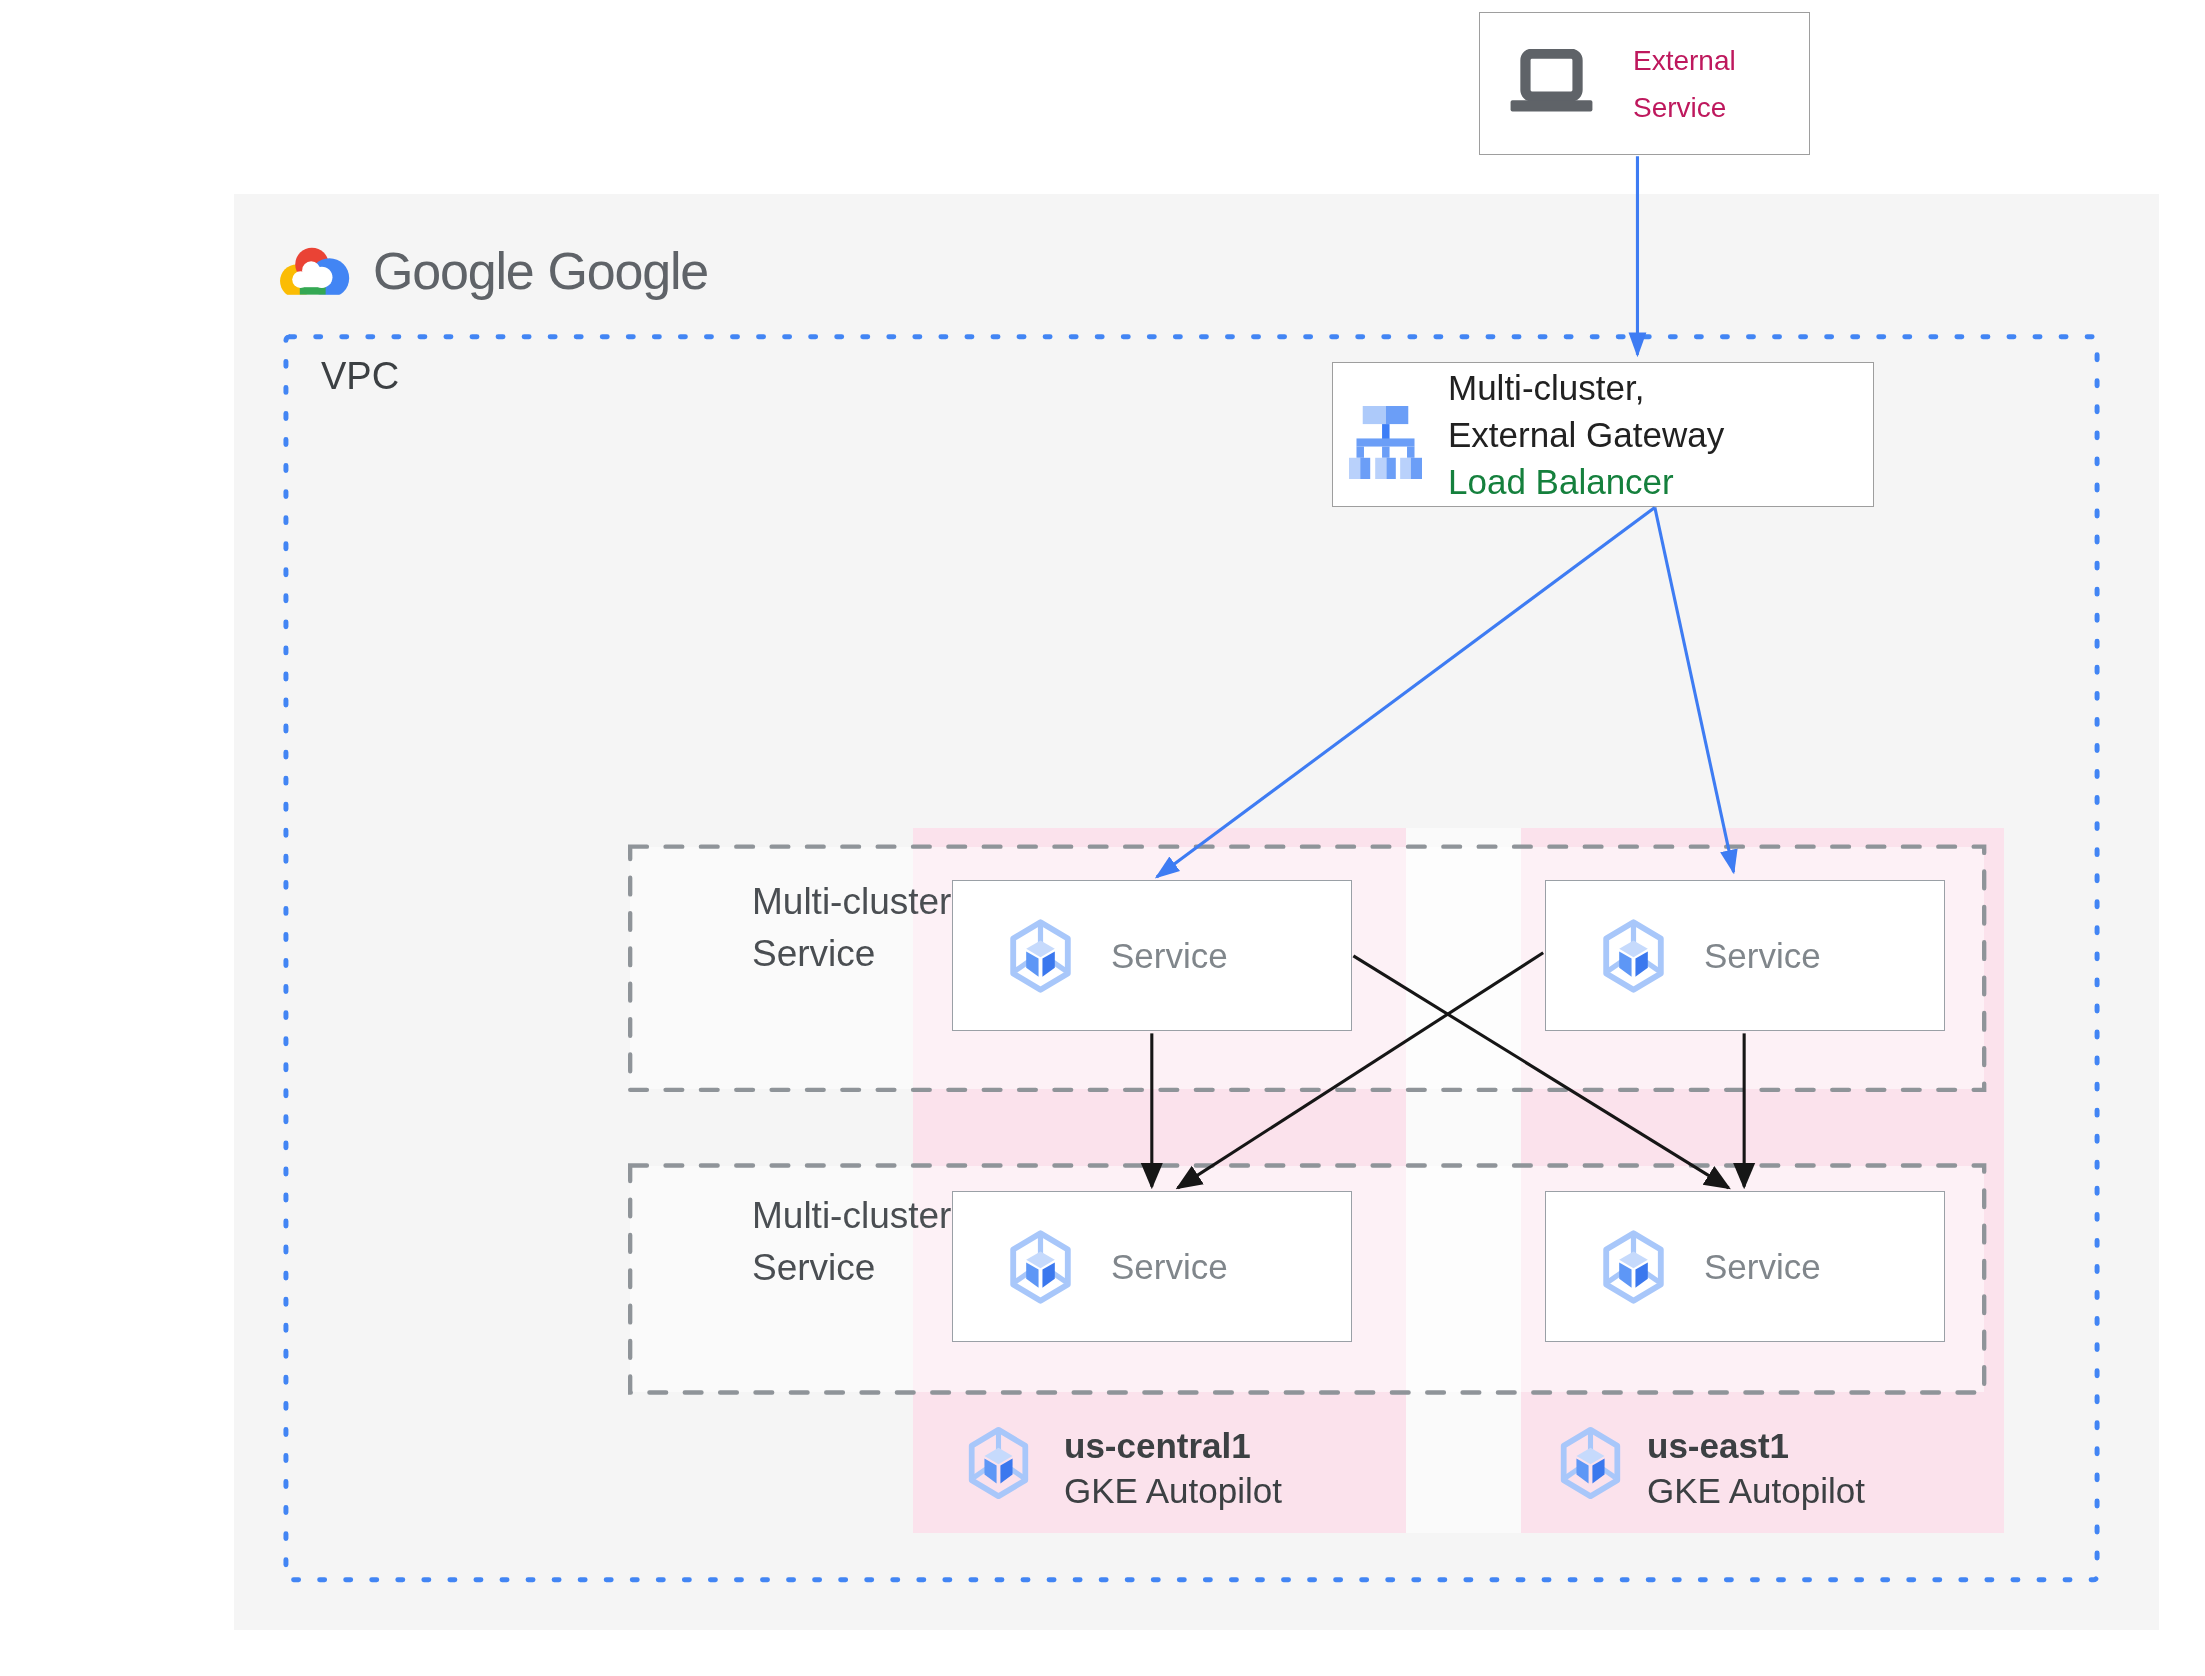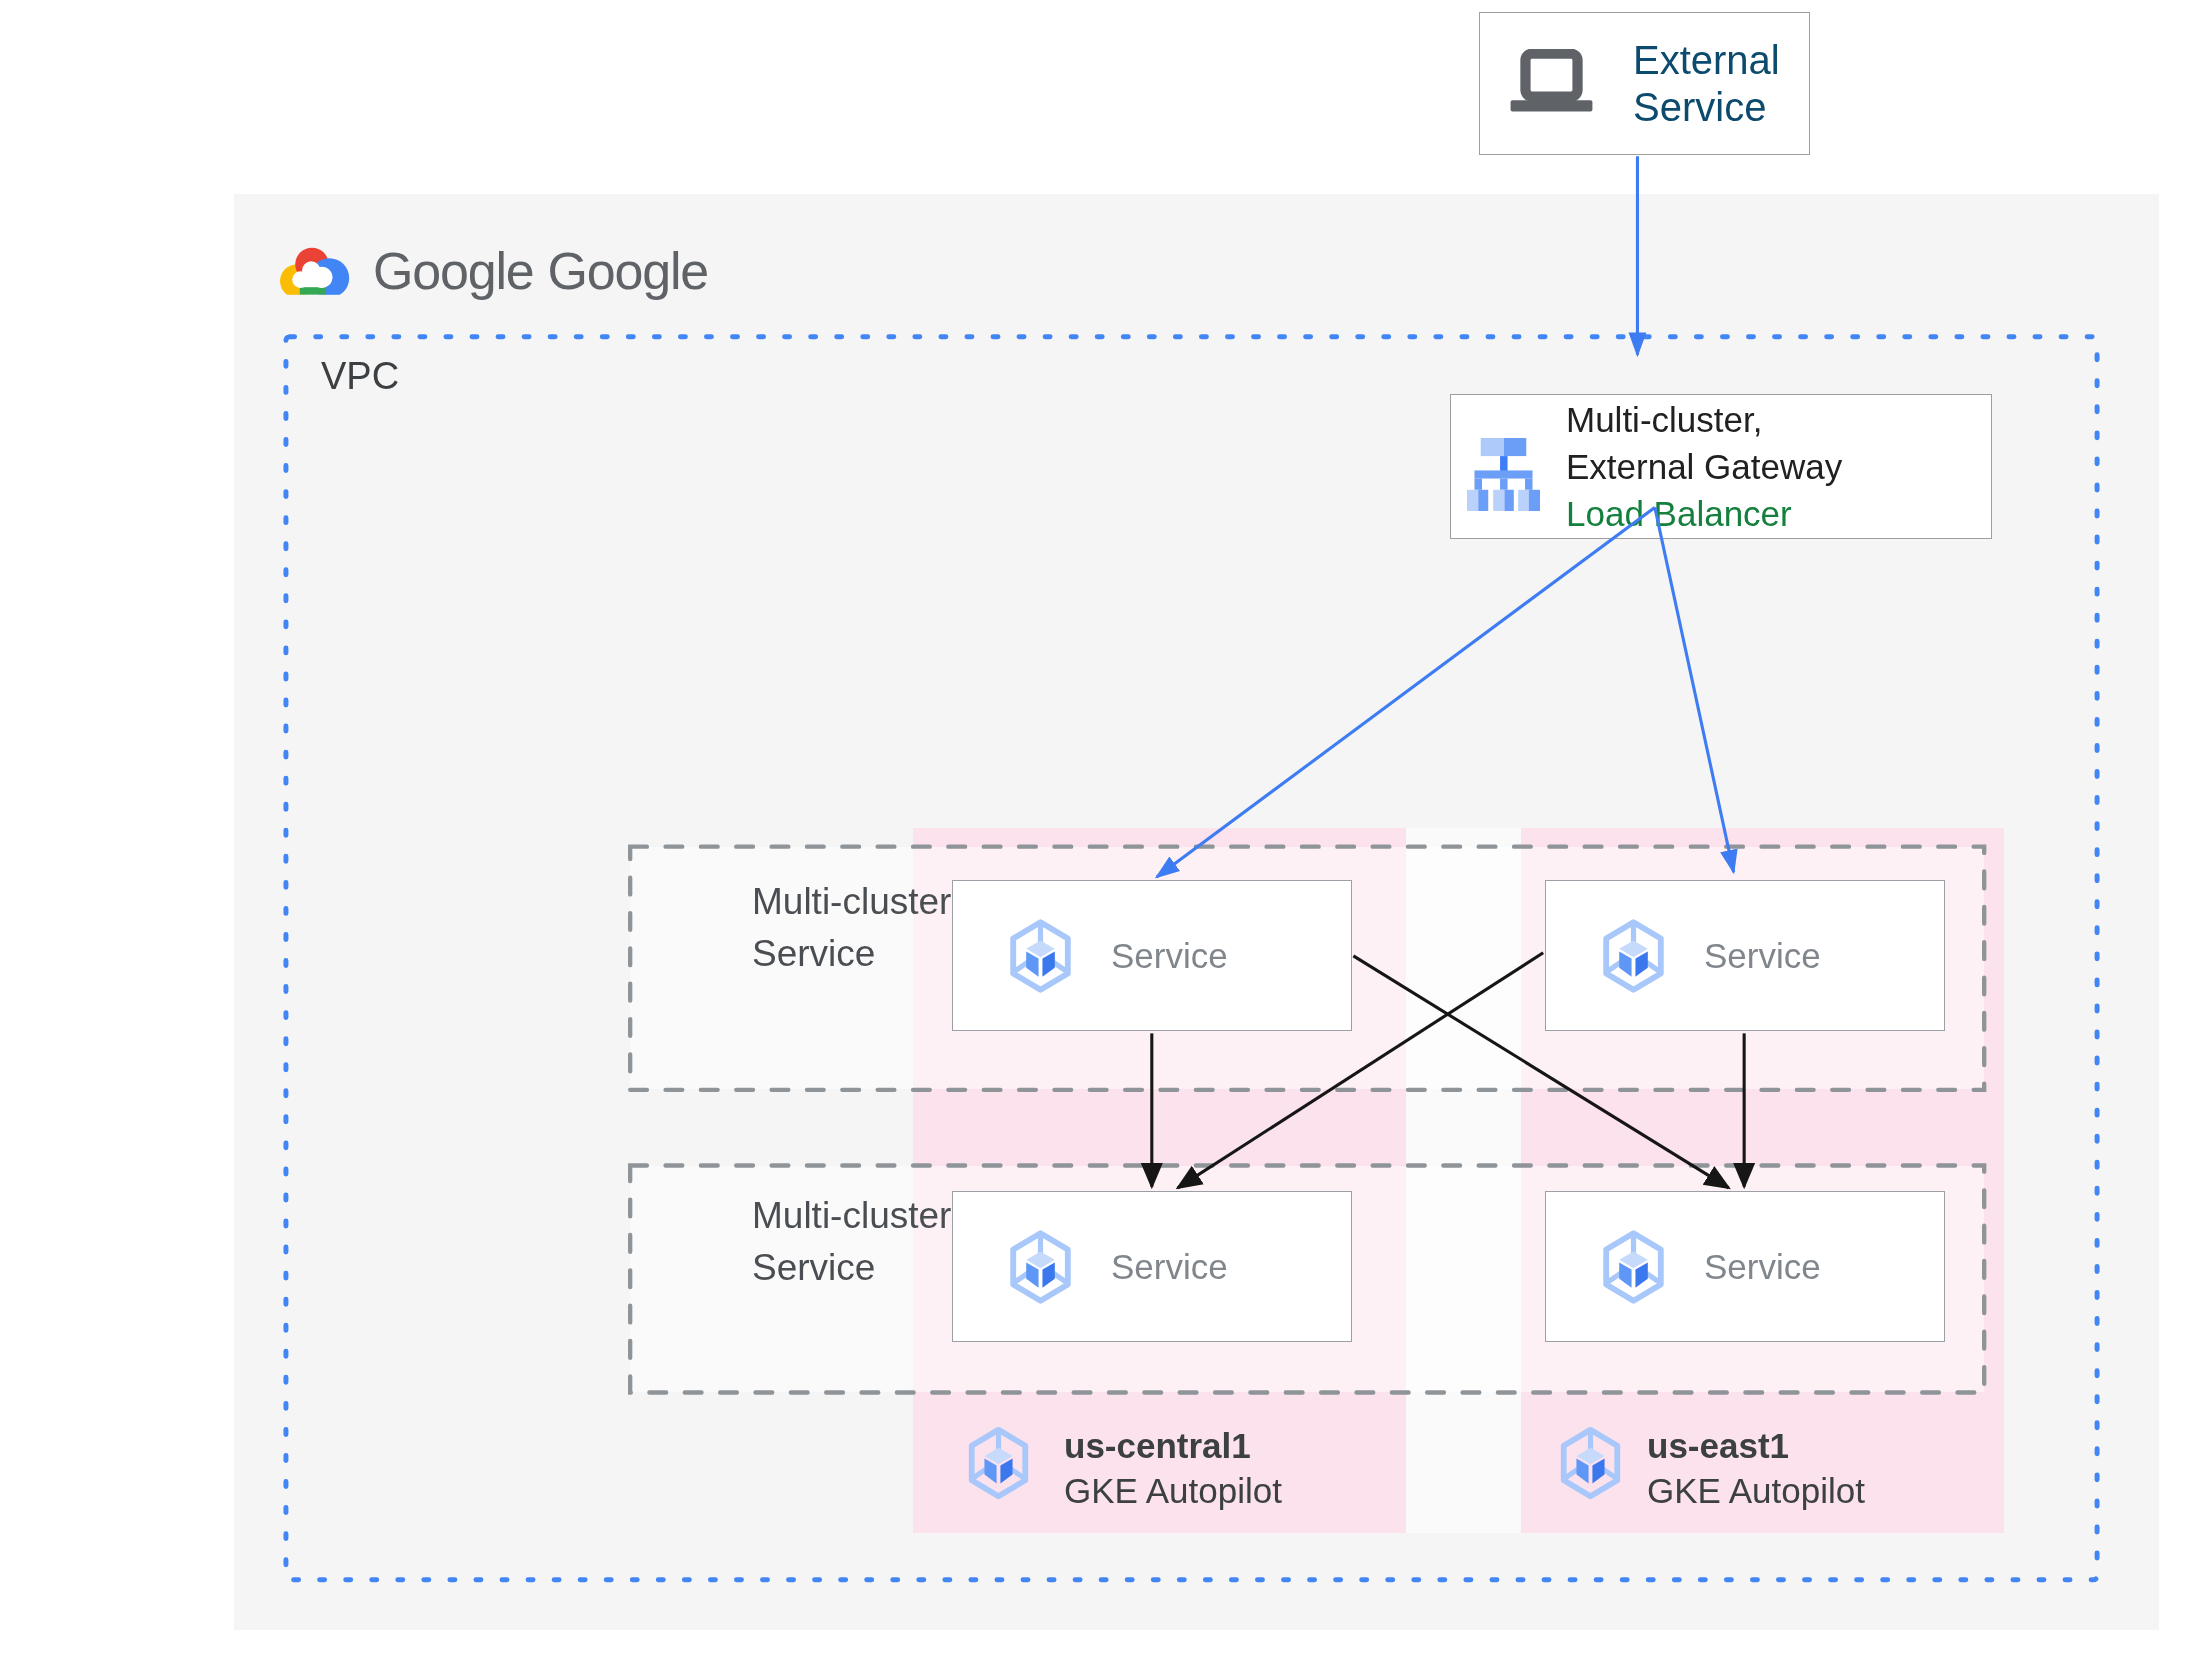--- a/index.html
+++ b/index.html
@@ -34,28 +34,28 @@
   .s3{left:952px;top:1191px;} .s4{left:1545px;top:1191px;}
   .svc svg{width:65px;height:76px;flex:0 0 auto;}
   .svc .svc-label{margin-left:38px;font-size:35px;color:#80868b;}
   
   .cl-icon{width:65px;height:74px;}
   .ci1{left:966px;top:1426px;} .ci2{left:1558px;top:1426px;}
   .cl-text{line-height:45px;font-size:35px;color:#3c4043;}
   .ct1{left:1055px;top:1423px;margin-left:9px;} .ct2{left:1647px;top:1423px;}
   .cl-text .region{font-weight:700;}
   
-  .lb-box{left:1450px;top:362px;width:542px;height:145px;background:#ffffff;border:1.2px solid #9e9e9e;box-sizing:border-box;margin-top:32px;}
+  .lb-box{left:1332px;top:362px;width:542px;height:145px;background:#ffffff;border:1.2px solid #9e9e9e;box-sizing:border-box;}
   .lb-icon{left:16px;top:43px;width:73px;height:73px;}
   .lb-text{left:115px;top:1.2px;font-size:35px;line-height:47px;color:#212121;white-space:nowrap;}
   .lb-text .sub{color:#15803d;}
   
   .client-box{left:1479px;top:12.4px;width:331px;height:143px;background:#ffffff;border:1.2px solid #9e9e9e;box-sizing:border-box;}
   .laptop{left:25px;top:36px;width:93px;height:69px;}
-  .client-text{left:153px;top:24px;font-size:40px;line-height:47px;color:#0c4a6e;}
+  .client-text{left:153px;top:24px;font-size:28px;line-height:47px;color:#be185d;}
   .overlay{left:0;top:0;width:2205px;height:1676px;pointer-events:none;}
   .hiddendefs{position:absolute;width:0;height:0;overflow:hidden;}
 </style>
 </head>
 <body>
 
 <svg class="hiddendefs" aria-hidden="true">
   <defs>
     <symbol id="gke-hex-icon" viewBox="0 0 100 116">
       <polygon points="50,6 92,31 92,85 50,110 8,85 8,31" fill="none" stroke="#a8c7fa" stroke-width="9" stroke-linejoin="round"></polygon>

